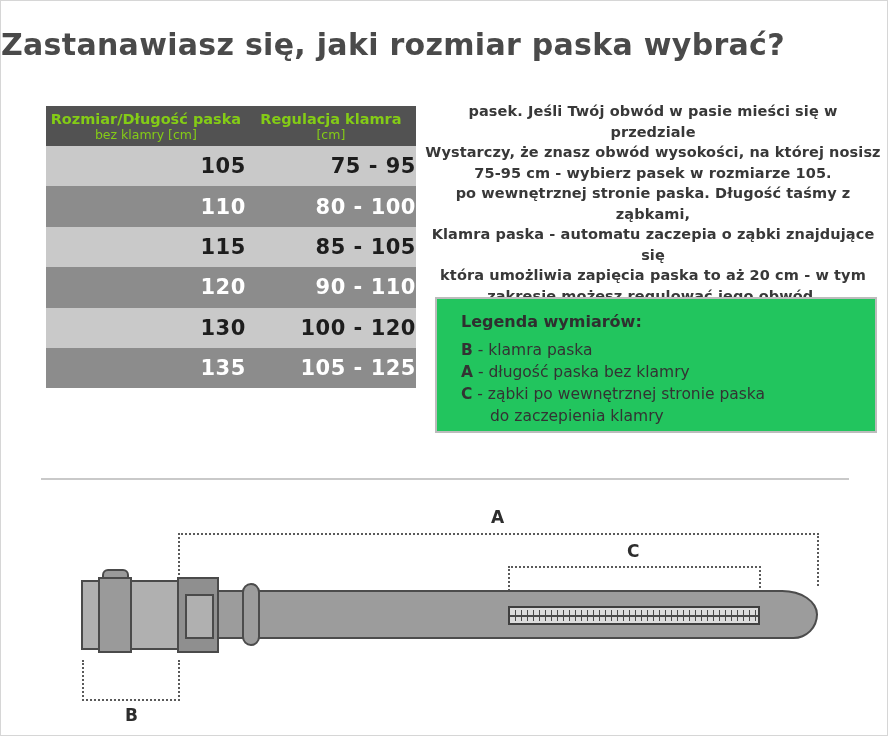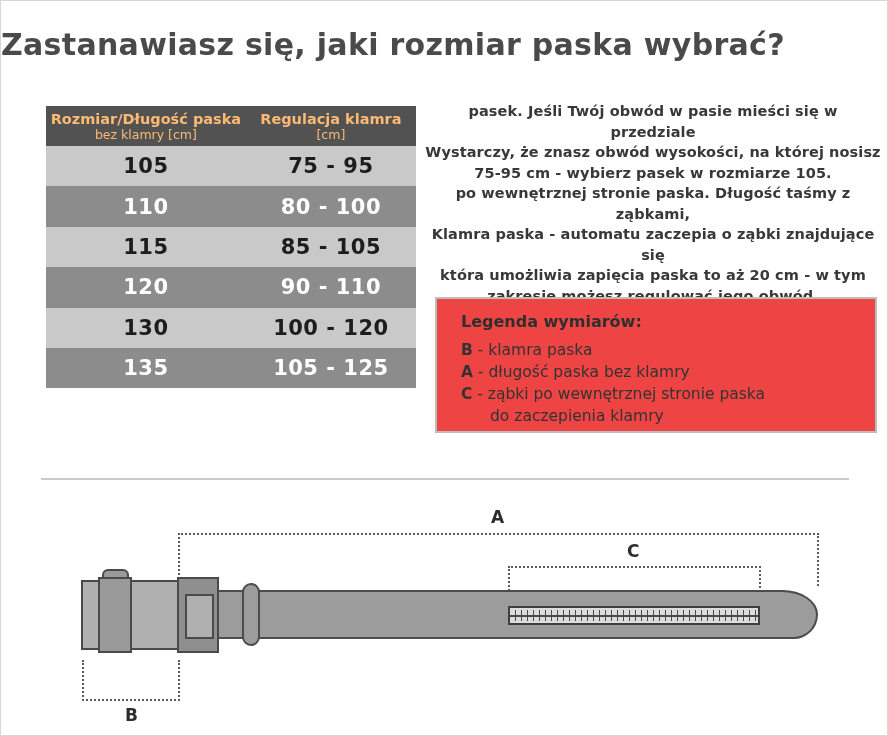--- a/index.html
+++ b/index.html
@@ -20,51 +20,51 @@
     text-align: left;
     font-size: 30px; font-weight: 700; letter-spacing: 0.3px;
     color: #4a4a4a;
   }
 
   
   .size-table {
     position: absolute; left: 45px; top: 105px; width: 370px;
   }
   .size-table .thead {
-    display: flex; height: 40px; background: #525252; color: #fdba74;
+    display: flex; height: 40px; background: #525252; color: #84cc16;
   }
   .size-table .th {
     display: flex; flex-direction: column; justify-content: center;
     text-align: center;
   }
   .size-table .th.c1 { width: 54%; }
   .size-table .th.c2 { width: 46%; }
   .size-table .th .l1 { font-size: 14.5px; font-weight: 700; line-height: 17px; }
   .size-table .th .l2 { font-size: 12.5px; font-weight: 500; line-height: 14px; }
   .size-table .tr {
     display: flex; height: 40.4px; align-items: center;
   }
   .size-table .tr:nth-child(odd)  { background: #c9c9c9; color: #1d1d1d; }
   .size-table .tr:nth-child(even) { background: #8c8c8c; color: #ffffff; }
-  .size-table .td { text-align: center; font-size: 21px; font-weight: 700; letter-spacing: 0.5px; }
+  .size-table .td { text-align: right; font-size: 21px; font-weight: 700; letter-spacing: 0.5px; }
   .size-table .td.c1 { width: 54%; }
   .size-table .td.c2 { width: 46%; }
 
   
   .description {
     position: absolute; left: 424px; top: 100px; width: 456px;
     text-align: center; color: #383838;
     font-size: 14.5px; font-weight: 700; line-height: 20.5px;
     letter-spacing: 0.1px;
   }
 
   
   .legend-box {
     position: absolute; left: 434px; top: 296px; width: 442px; height: 136px;
-    border: 2px solid #bcbcbc; background: #ef4444;
+    border: 2px solid #bcbcbc; background: #22c55e;
     padding: 13px 20px 0 24px;
     color: #2f2f2f;
   }
   .legend-title { font-size: 16px; font-weight: 700; margin-bottom: 8px; }
   .legend-item { font-size: 15.5px; font-weight: 400; line-height: 22px; color: #333333; }
   .legend-item .letter { font-weight: 700; }
   .legend-item .cont { padding-left: 29px; }
 
   
   .divider {

